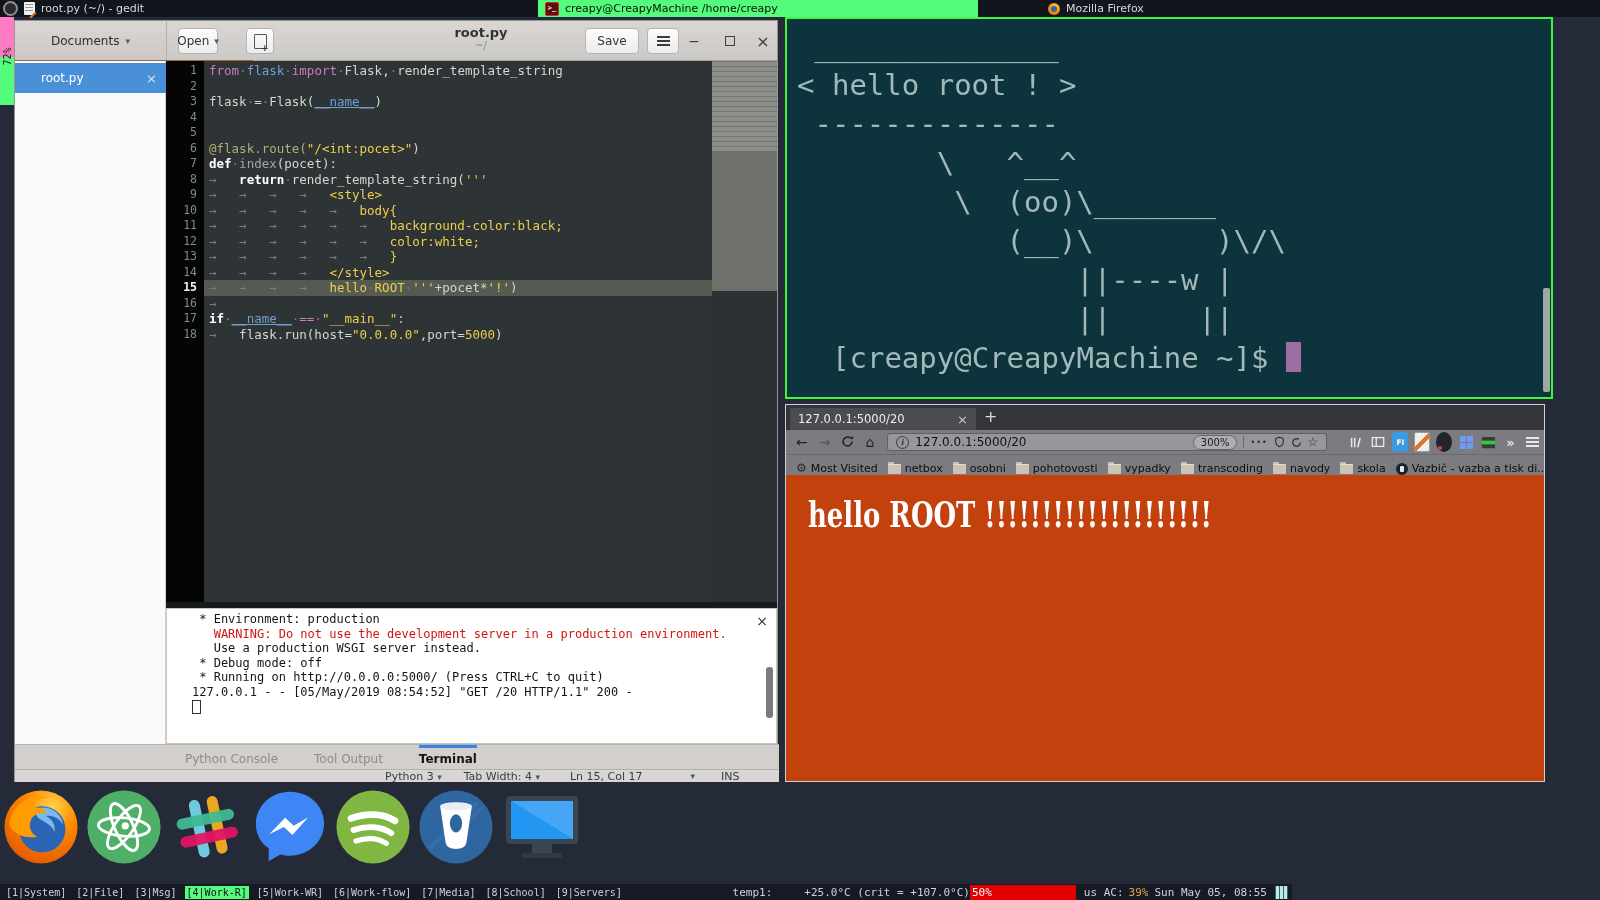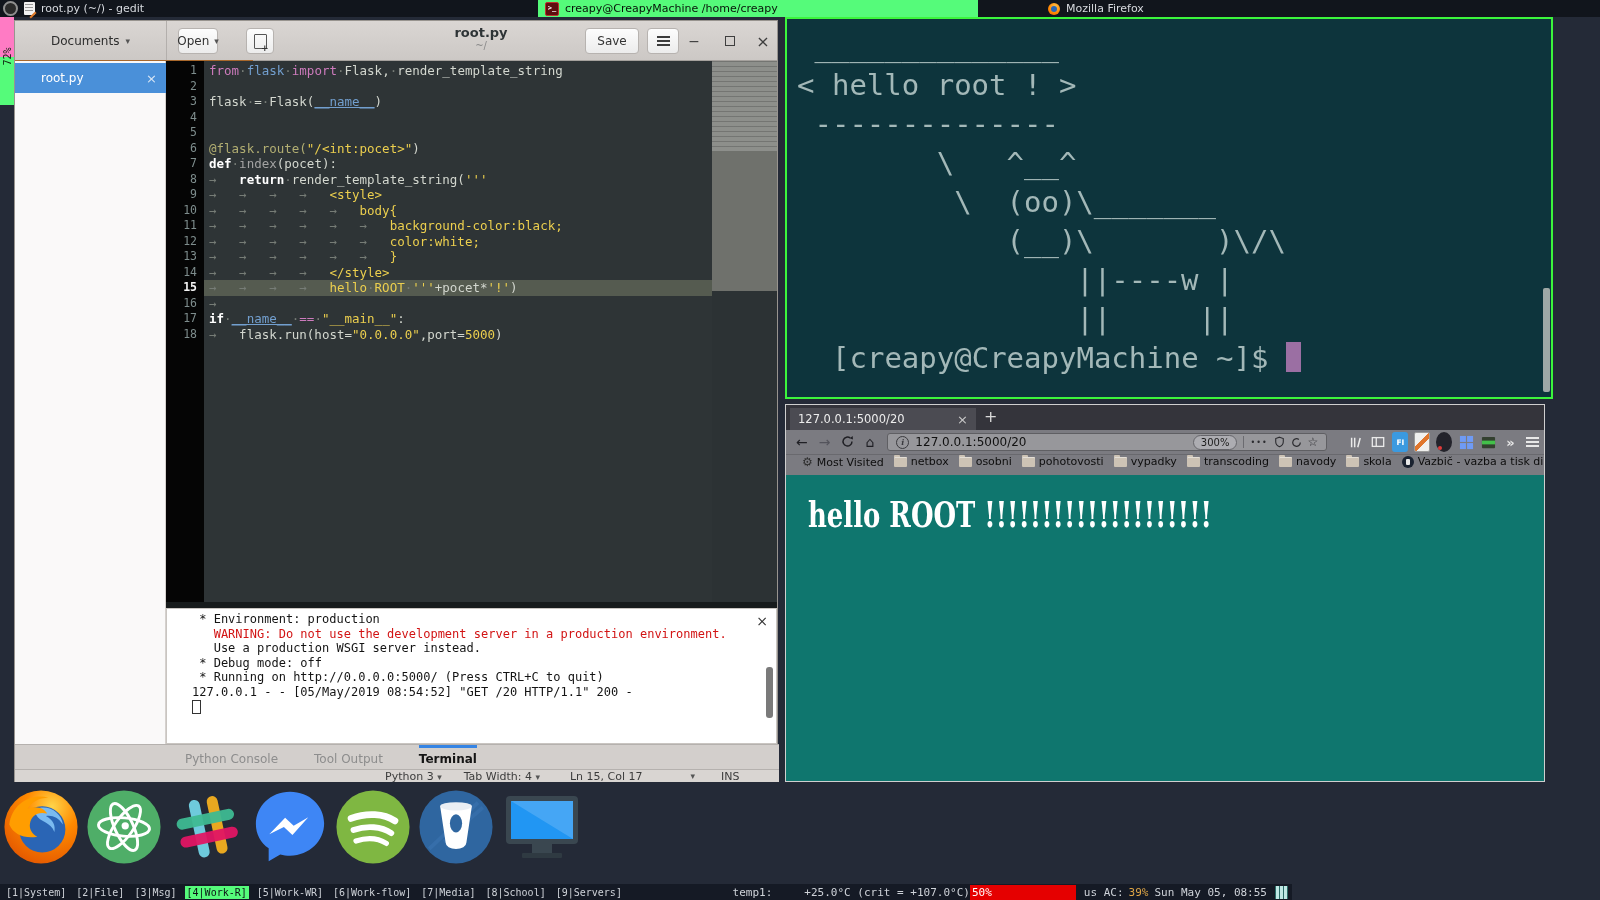--- a/index.html
+++ b/index.html
@@ -124,29 +124,29 @@
   .f-url .star{font-size:12px;color:#2c2c30;}
   .f-right{display:flex;align-items:center;gap:6px;margin-left:10px;color:#1f1f24;}
   .aic{width:16px;height:20px;display:flex;align-items:center;justify-content:center;}
   .aic.fi{background:#3b9ae0;border-radius:3px;color:#fff;font:bold 7.5px "DejaVu Sans",sans-serif;}
   .aic.orange{background:#f0f0ee;border-radius:2px;background-image:linear-gradient(135deg,transparent 42%,#e0762c 42%,#e0762c 62%,transparent 62%);border:1px solid #9a9a9a;box-sizing:border-box;}
   .aic.darkball{background:#23232b;border-radius:50%;position:relative;}
   .aic.darkball::after{content:"";position:absolute;left:2px;bottom:2px;width:4px;height:4px;border-radius:50%;background:#e03a3a;}
   .aic.chev{color:#e8e8e8;font-size:13px;font-weight:bold;}
   .aic.menu{color:#e8e8e8;}
   .f-bookmarks{position:absolute;left:0;top:49px;width:100%;height:21px;background:#7b7b81;border-top:1px solid #69696e;
-               display:flex;align-items:flex-start;gap:10px;padding:0 16px;font-size:11px;color:#0d0d0d;box-sizing:border-box;overflow:hidden;}
+               display:flex;align-items:flex-end;gap:10px;padding:0 10px;font-size:11px;color:#0d0d0d;box-sizing:border-box;overflow:hidden;}
   .bm{display:flex;align-items:center;gap:4px;white-space:nowrap;}
   .bicon{display:inline-block;}
   .bicon.gear::before{content:"⚙";font-size:12px;color:#2e2e2e;}
   .bicon.folder{width:13px;height:10px;background:#cdc3b5;border-radius:1px;position:relative;box-shadow:inset 0 1px rgba(255,255,255,.45);}
   .bicon.folder::before{content:"";position:absolute;top:-2px;left:0;width:6px;height:2px;background:#cdc3b5;border-radius:1px 1px 0 0;}
   .bicon.site{width:12px;height:12px;border-radius:50%;background:#1a2230;position:relative;}
   .bicon.site::before{content:"";position:absolute;left:4px;top:3px;width:4px;height:6px;background:#e8e8e8;border-radius:1px;}
-  .f-content{position:absolute;left:0;top:70px;width:100%;height:306px;background:#0f766e;}
+  .f-content{position:absolute;left:0;top:70px;width:100%;height:306px;background:#c2410c;}
   .f-content h1{margin:0;position:absolute;left:22px;top:18px;color:#fff;font:bold 36px "DejaVu Serif",serif;
                 transform:scaleX(.72);transform-origin:left center;white-space:nowrap;letter-spacing:0;}
   
   .dock{position:absolute;left:2px;top:788px;display:flex;gap:5px;align-items:flex-end;}
   .dicon{width:78px;height:78px;}
   
   .taskbar{position:absolute;left:0;top:884px;width:1292px;height:16px;background:#151a25;display:flex;align-items:center;
            font:10px "DejaVu Sans Mono",monospace;color:#ced2d8;padding:0 4px;box-sizing:border-box;}
   .ws{margin-right:6px;padding:1px 2px;}
   .ws.active{background:#55fb7a;color:#0c0f14;}

